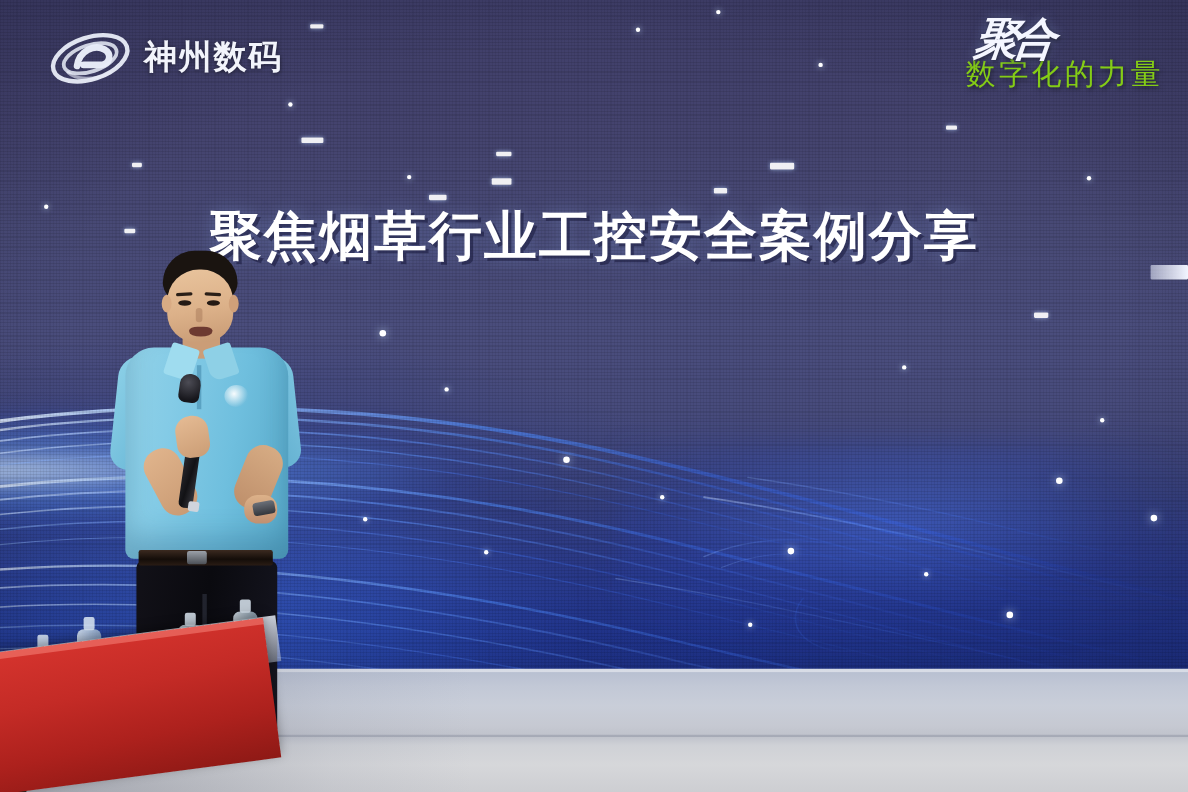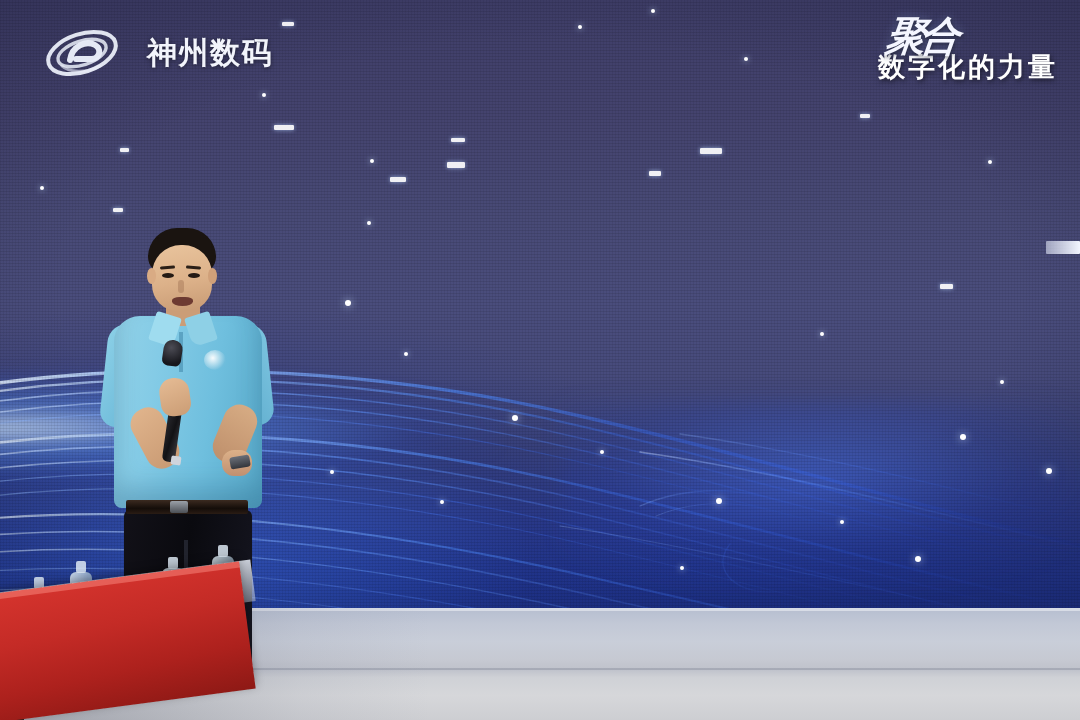--- a/index.html
+++ b/index.html
@@ -103,21 +103,21 @@
     box-shadow: 0 0 4px rgba(180,210,255,0.7);
   }
 
   
   .logo-dc {
     position: absolute;
     left: 42px;
     top: 22px;
     display: flex;
     align-items: center;
-    gap: 25px;
+    gap: 9px;
   }
   .logo-mark { width: 80px; height: 62px; flex: none; }
   .logo-words { display: flex; flex-direction: column; line-height: 1; }
   .logo-cn {
     font-size: 30px;
     font-weight: 700;
     color: #f2f4fb;
     letter-spacing: 1.5px;
     text-shadow: 0 1px 4px rgba(0,0,0,0.5);
   }
@@ -147,22 +147,22 @@
     letter-spacing: -6px;
     line-height: 0.92;
     display: block;
     margin-right: 104px;
     text-shadow: 1px 2px 5px rgba(0,0,0,0.55), 0 0 10px rgba(160,190,255,0.35);
     transform: skewX(-6deg);
   }
   .event-sub {
     display: block;
     font-size: 27px;
-    font-weight: 700;
-    color: #ffffff;
+    font-weight: 400;
+    color: #84cc16;
     letter-spacing: 3px;
     margin-top: -6px;
     text-shadow: 1px 2px 5px rgba(0,0,0,0.55);
   }
 
   
   .slide-title {
     position: absolute;
     left: 0; right: 0;
     top: 183px;
@@ -557,20 +557,21 @@
     <div class="logo-words">
       <span class="logo-cn">神州数码</span>
     </div>
   </div>
 
   <div class="logo-event">
     <span class="event-brush">聚合</span>
     <span class="event-sub">数字化的力量</span>
   </div>
 
+  <div class="slide-title">聚焦烟草行业工控安全案例分享</div>
   <div class="edge-bar"></div>
 
   <div class="stage-floor">
     <div class="floor-edge-hi"></div>
     <div class="floor-seam"></div>
     <div class="floor-shadow-left"></div>
   </div>
 
   <div class="speaker">
     <div class="sp-pants"></div>

